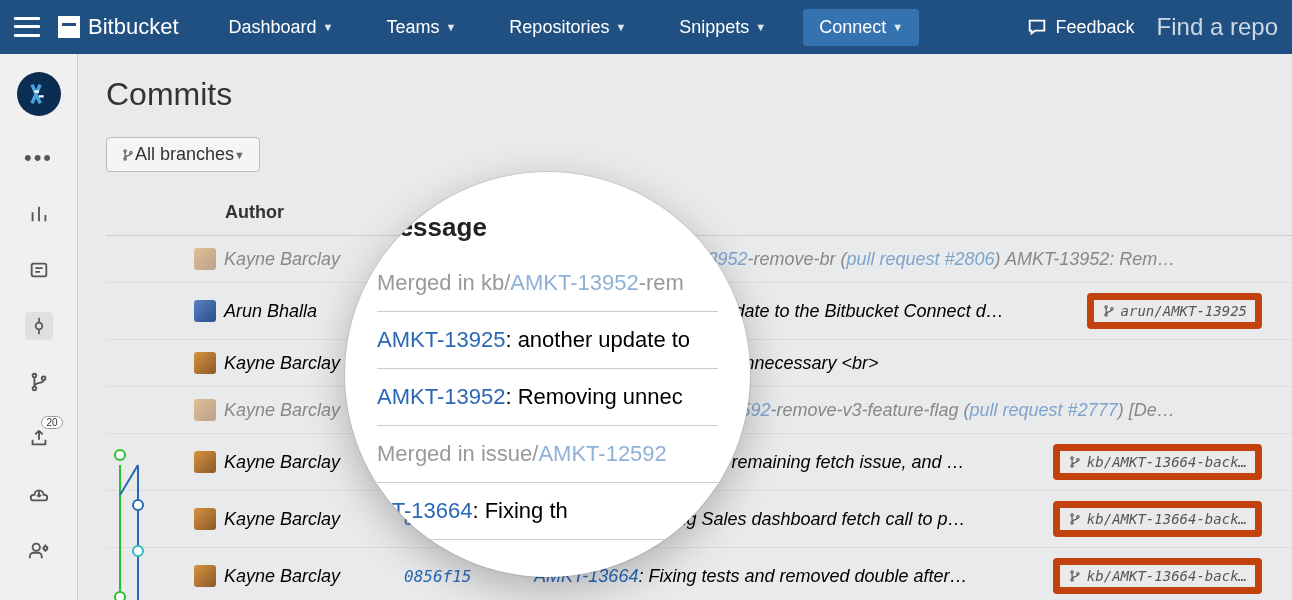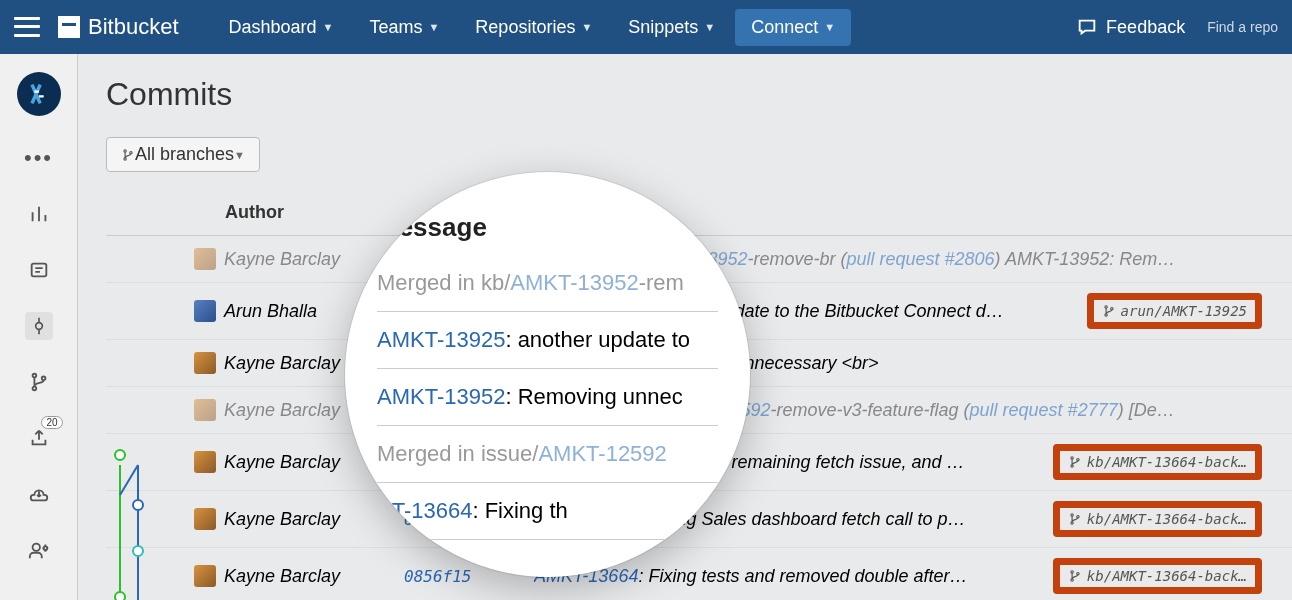--- a/index.html
+++ b/index.html
@@ -17,27 +17,27 @@
   display: flex;
   align-items: center;
   padding: 0 14px;
   color: #fff;
 }
 .hamburger { width: 26px; height: 26px; display: flex; flex-direction: column; justify-content: space-around; margin-right: 18px; cursor: pointer; }
 .hamburger span { display: block; height: 3px; background: #fff; border-radius: 1px; }
 .brand { display: flex; align-items: center; font-size: 22px; font-weight: 400; margin-right: 34px; }
 .brand-icon { width: 22px; height: 22px; background: #fff; margin-right: 8px; display:inline-block; position:relative; }
 .brand-icon::after { content:''; position:absolute; left:4px; right:4px; top:7px; height:3px; background:#205081; }
-.nav { display: flex; gap: 4px; }
+.nav { display: flex; gap: 21px; }
 .nav-item { padding: 8px 16px; font-size: 18px; cursor: pointer; display: flex; align-items: center; gap: 6px; border-radius: 3px; }
 .nav-item.create { background: #3572B0; border-radius: 4px; }
 .caret { font-size: 11px; opacity: 0.85; }
 .topbar-right { margin-left: auto; display: flex; align-items: center; gap: 22px; }
 .feedback { display: flex; align-items: center; gap: 8px; font-size: 18px; cursor: pointer; }
-.search-hint { font-size: 14px; color: #cdd8e5; }
+.search-hint { font-size: 24px; color: #cdd8e5; }
 .shell { display: flex; height: calc(600px - 54px); }
 .sidebar {
   width: 78px;
   background: #f0f0f0;
   border-right: 1px solid #ccc;
   display: flex;
   flex-direction: column;
   align-items: center;
   padding-top: 18px;
   gap: 28px;

